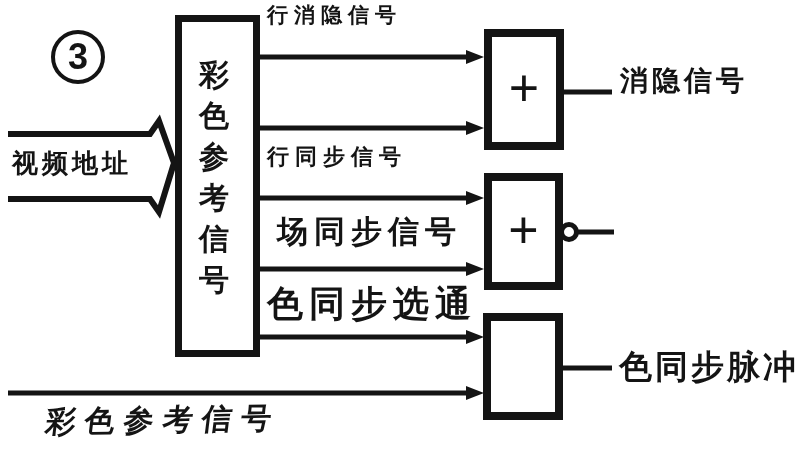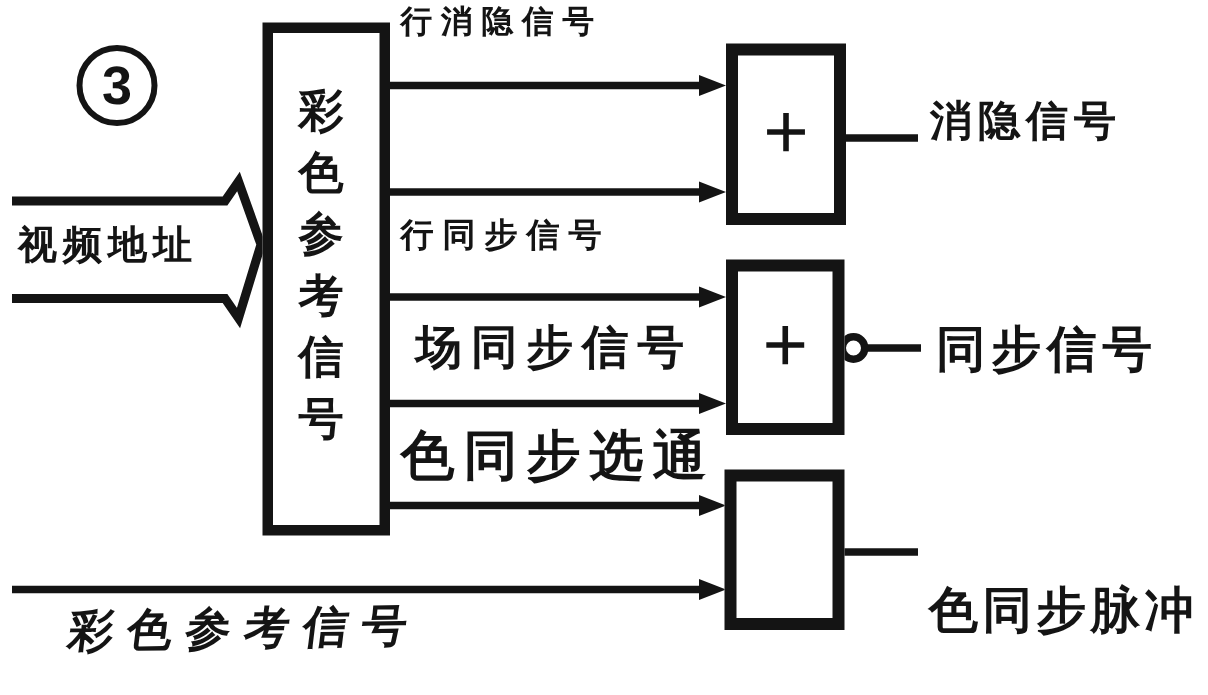--- a/index.html
+++ b/index.html
@@ -71,21 +71,21 @@
     transform: translateY(-2px);
   }
   .in-label    { left: 12px;  top: 149px; font-size: 26px; letter-spacing: 4px; }
   .dec-out-1   { left: 267px; top: 3px;  font-size: 21px; letter-spacing: 6px; }
   .dec-out-2   { left: 267px; top: 75px;  font-size: 31px; letter-spacing: 6px; }
   .dec-out-3   { left: 267px; top: 145px; font-size: 22px; letter-spacing: 6px; }
   .dec-out-4   { left: 267px; top: 215px; font-size: 31px; letter-spacing: 6px; margin-left: 10px; }
   .dec-out-5   { left: 267px; top: 284px; font-size: 36px; letter-spacing: 6px; }
   .out-label-1 { left: 620px; top: 66px;  font-size: 28px; letter-spacing: 4px; }
   .out-label-2 { left: 624px; top: 215px; font-size: 33px; letter-spacing: 4px; }
-  .out-label-3 { left: 619px; top: 349px; font-size: 33px; letter-spacing: 3px; margin-top: 40px; }
+  .out-label-3 { left: 619px; top: 349px; font-size: 33px; letter-spacing: 3px; }
   .bottom-label {
     left: 46px; top: 403px;
     font-size: 30px; letter-spacing: 9px;
     transform: skewX(-8deg) rotate(-1deg);
   }
 </style>
 </head>
 <body>
 
 <div class="canvas">
@@ -136,18 +136,17 @@
 
   <div class="gate-box box-1">
     <span class="plus">+</span>
   </div>
   <div class="gate-box box-2">
     <span class="plus">+</span>
   </div>
   <div class="gate-box box-3"></div>
 
   <div class="lbl out-label-1">消隐信号</div>
-  <div class="lbl out-label-2">同步信号</div>
   <div class="lbl out-label-3">色同步脉冲</div>
 
   <div class="lbl bottom-label">彩色参考信号</div>
 
 </div>
 
 </body></html>

